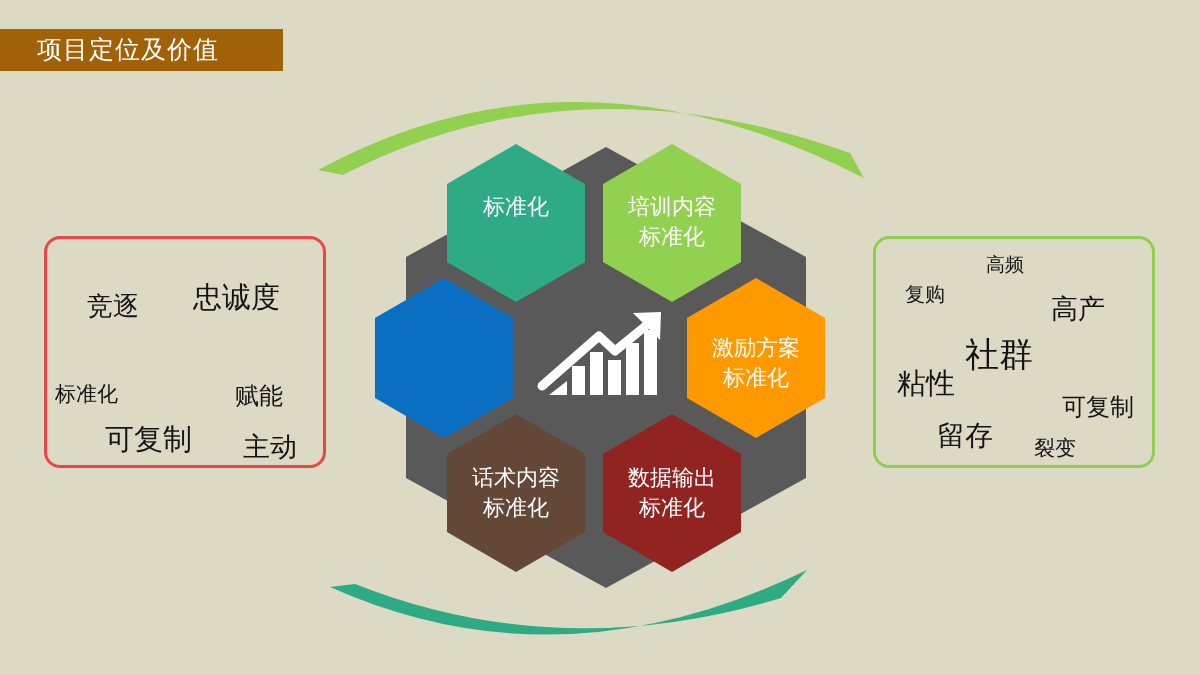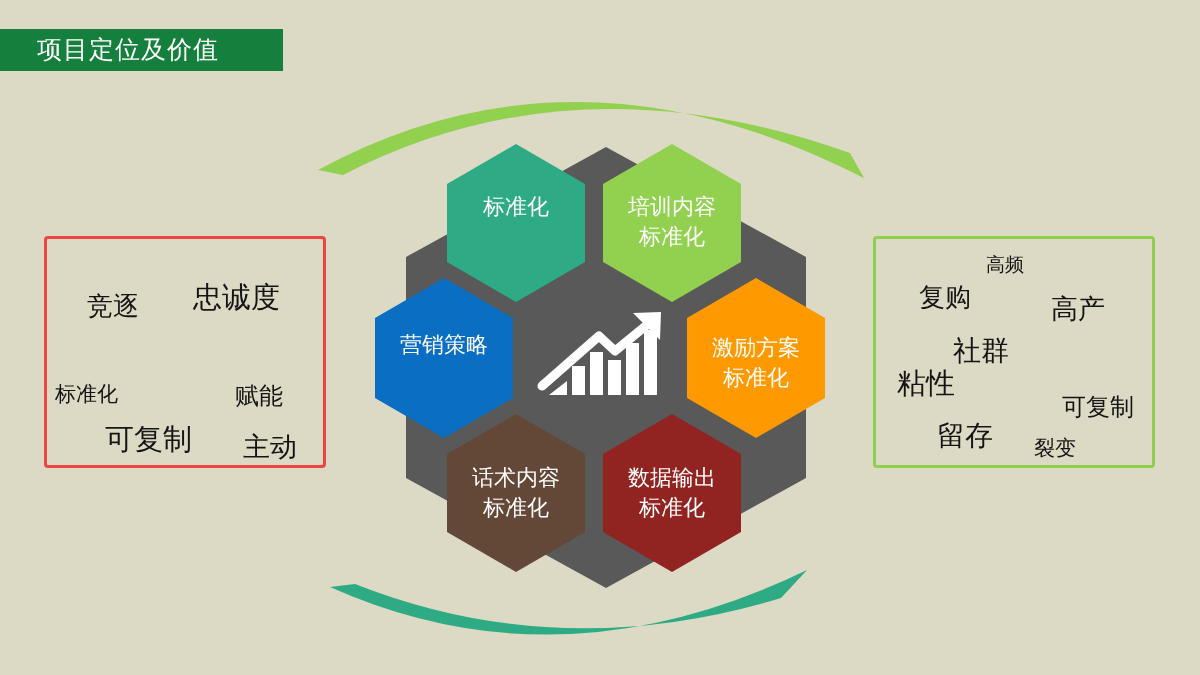--- a/index.html
+++ b/index.html
@@ -4,28 +4,28 @@
 <style>
   html, body { margin: 0; padding: 0; }
   body {
     width: 1200px; height: 675px; overflow: hidden;
     background: #dcd9c4;
     font-family: "DejaVu Sans", "Liberation Sans", sans-serif;
     position: relative;
   }
   .title-bar {
     position: absolute; left: 0; top: 29px; width: 283px; height: 42px;
-    background: #15803d;
+    background: #a16207;
     color: #ffffff; font-size: 25px; line-height: 42px;
     padding-left: 37px; box-sizing: border-box; letter-spacing: 1px;
   }
   svg.diagram { position: absolute; left: 0; top: 0; }
   .box {
     position: absolute; top: 236px; width: 282px; height: 232px;
-    border-radius: 4px; box-sizing: border-box;
+    border-radius: 16px; box-sizing: border-box;
   }
   .box-left { left: 44px; border: 3px solid #ef4444; }
   .box-right { left: 873px; border: 3px solid #8ecf4f; }
   .word { position: absolute; color: #141414; white-space: nowrap; line-height: 1; }
   .hex-label {
     position: absolute; color: #ffffff; text-align: center;
     font-size: 22px; line-height: 30px; width: 130px;
   }
 </style>
 </head>
@@ -61,21 +61,20 @@
 </svg>
 
 <div class="hex-label" style="left:451px; top:192px;">
   <div>标准化</div>
 </div>
 <div class="hex-label" style="left:607px; top:192px;">
   <div>培训内容</div>
   <div>标准化</div>
 </div>
 <div class="hex-label" style="left:379px; top:330px;">
-  <div>营销策略</div>
 </div>
 <div class="hex-label" style="left:691px; top:333px;">
   <div>激励方案</div>
   <div>标准化</div>
 </div>
 <div class="hex-label" style="left:451px; top:463px;">
   <div>话术内容</div>
   <div>标准化</div>
 </div>
 <div class="hex-label" style="left:607px; top:463px;">
@@ -87,20 +86,20 @@
   <span class="word" style="left:40px; top:54px; font-size:26px;">竞逐</span>
   <span class="word" style="left:146px; top:44px; font-size:29px;">忠诚度</span>
   <span class="word" style="left:8px; top:145px; font-size:21px;">标准化</span>
   <span class="word" style="left:188px; top:145px; font-size:24px;">赋能</span>
   <span class="word" style="left:58px; top:186px; font-size:29px;">可复制</span>
   <span class="word" style="left:196px; top:194px; font-size:27px;">主动</span>
 </div>
 
 <div class="box box-right">
   <span class="word" style="left:110px; top:16px; font-size:19px;">高频</span>
-  <span class="word" style="left:43px; top:45px; font-size:26px;">复购</span>
+  <span class="word" style="left:29px; top:45px; font-size:20px;">复购</span>
   <span class="word" style="left:175px; top:56px; font-size:27px;">高产</span>
-  <span class="word" style="left:77px; top:98px; font-size:28px;">社群</span>
+  <span class="word" style="left:89px; top:98px; font-size:34px;">社群</span>
   <span class="word" style="left:21px; top:130px; font-size:29px;">粘性</span>
   <span class="word" style="left:186px; top:156px; font-size:24px;">可复制</span>
   <span class="word" style="left:61px; top:183px; font-size:28px;">留存</span>
   <span class="word" style="left:158px; top:199px; font-size:21px;">裂变</span>
 </div>
 
 </body></html>

